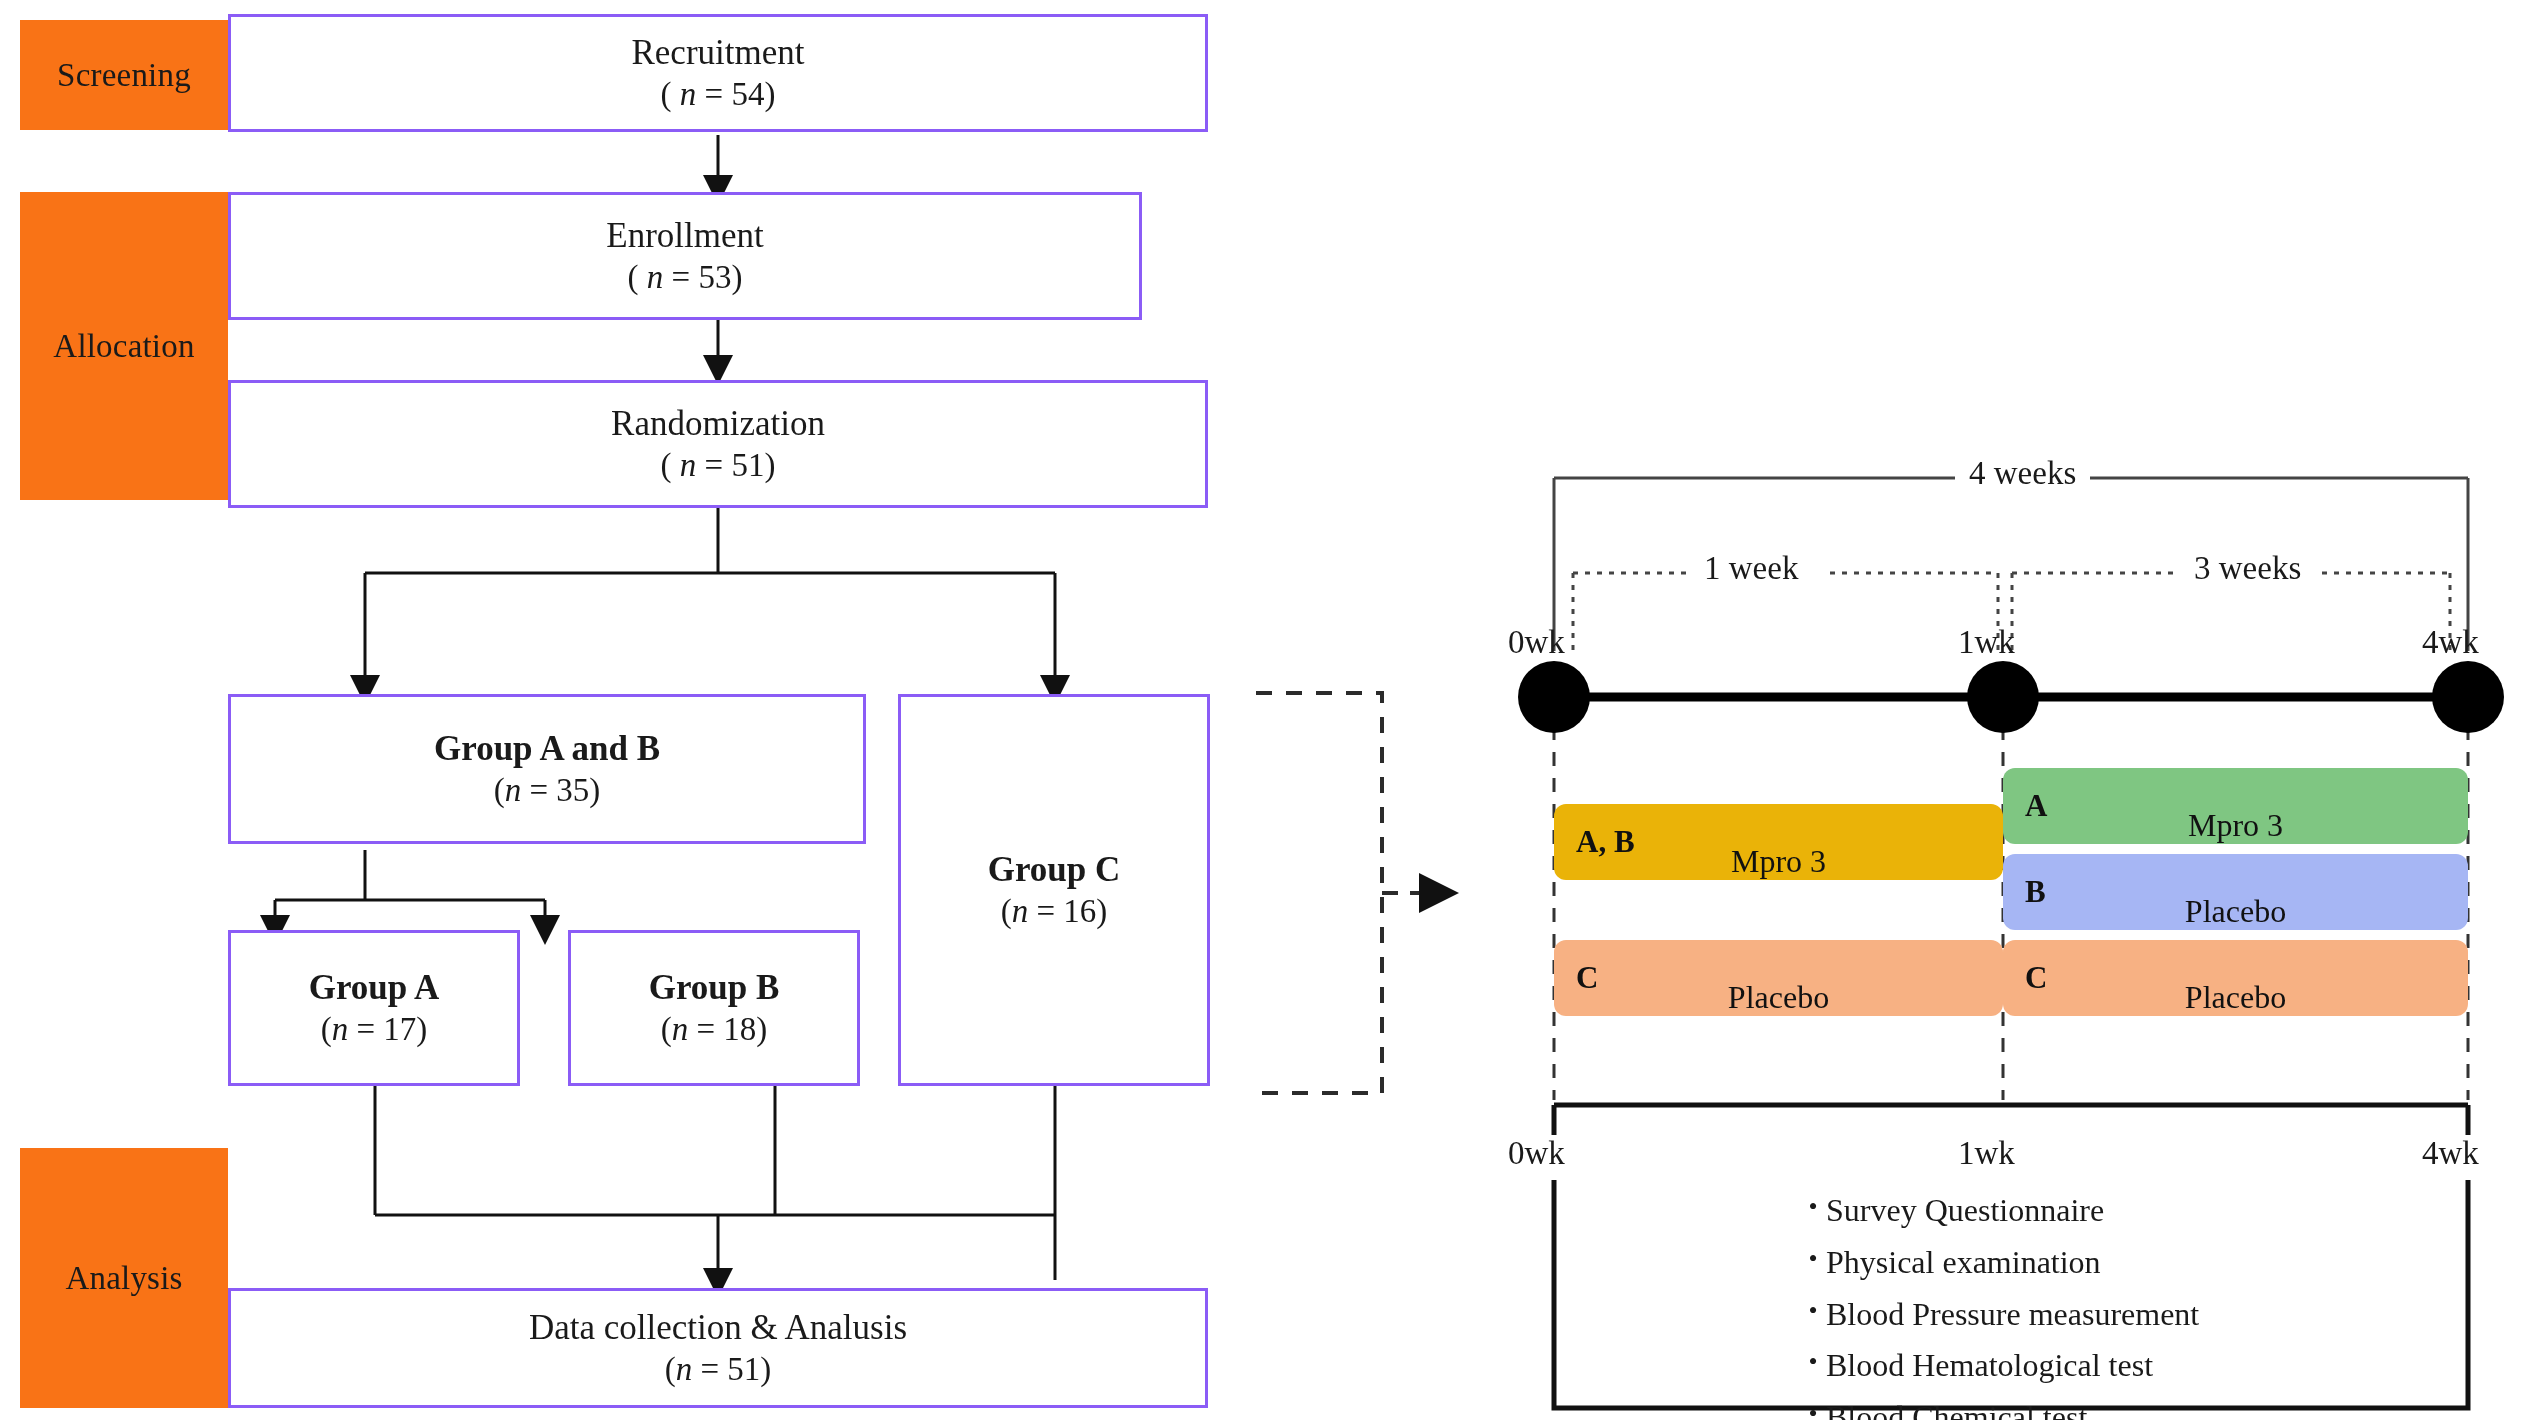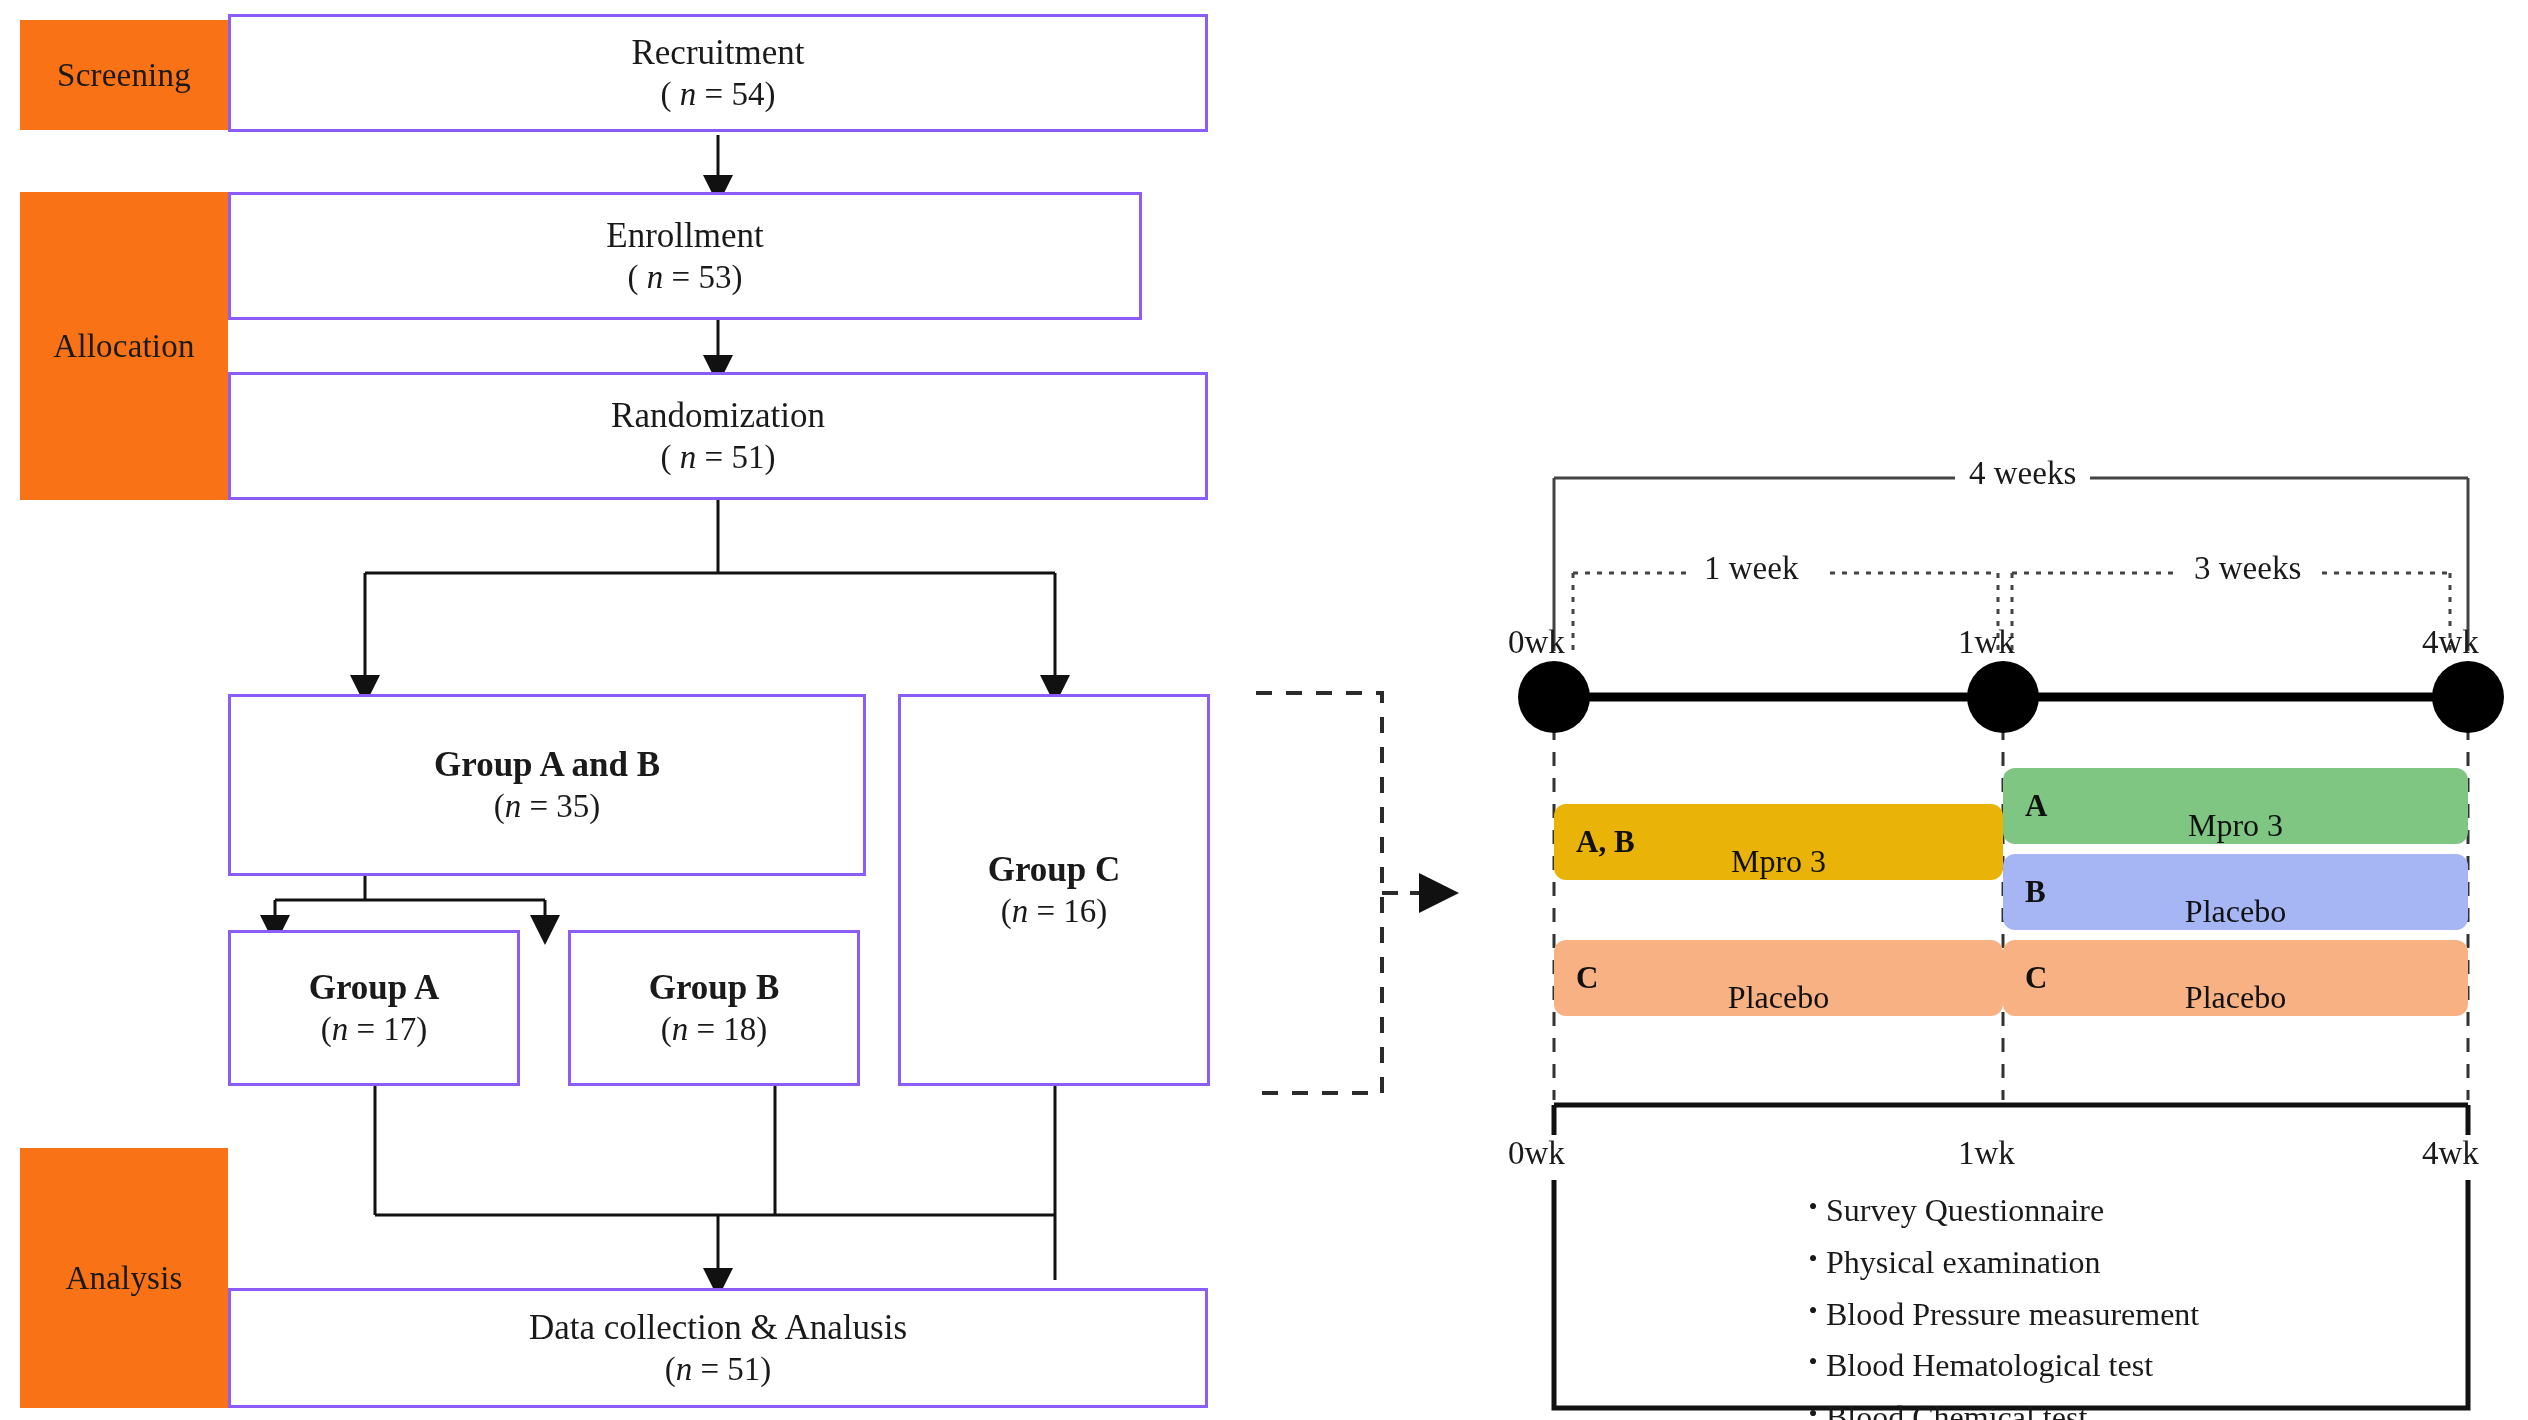--- a/index.html
+++ b/index.html
@@ -113,26 +113,26 @@
   <div class="abs node" style="left:228px;top:14px;width:980px;height:118px;">
     <div class="ttl">Recruitment</div>
     <div class="sub">( <i>n</i> = <span>54</span>)</div>
   </div>
 
   <div class="abs node" style="left:228px;top:192px;width:914px;height:128px;">
     <div class="ttl">Enrollment</div>
     <div class="sub">( <i>n</i> = <span>53</span>)</div>
   </div>
 
-  <div class="abs node" style="left:228px;top:372px;width:980px;height:128px;text-align:right;">
+  <div class="abs node" style="left:228px;top:380px;width:980px;height:128px;text-align:right;">
     <div class="ttl">Randomization</div>
     <div class="sub">( <i>n</i> = <span>51</span>)</div>
   </div>
 
-  <div class="abs node" style="left:228px;top:694px;width:638px;height:182px;">
+  <div class="abs node" style="left:228px;top:694px;width:638px;height:150px;">
     <div class="ttl b">Group A and B</div>
     <div class="sub">(<i>n</i> = <span>35</span>)</div>
   </div>
 
   <div class="abs node" style="left:898px;top:694px;width:312px;height:392px;">
     <div class="ttl b">Group C</div>
     <div class="sub">(<i>n</i> = <span>16</span>)</div>
   </div>
 
   <div class="abs node" style="left:228px;top:930px;width:292px;height:156px;text-align:right;">

